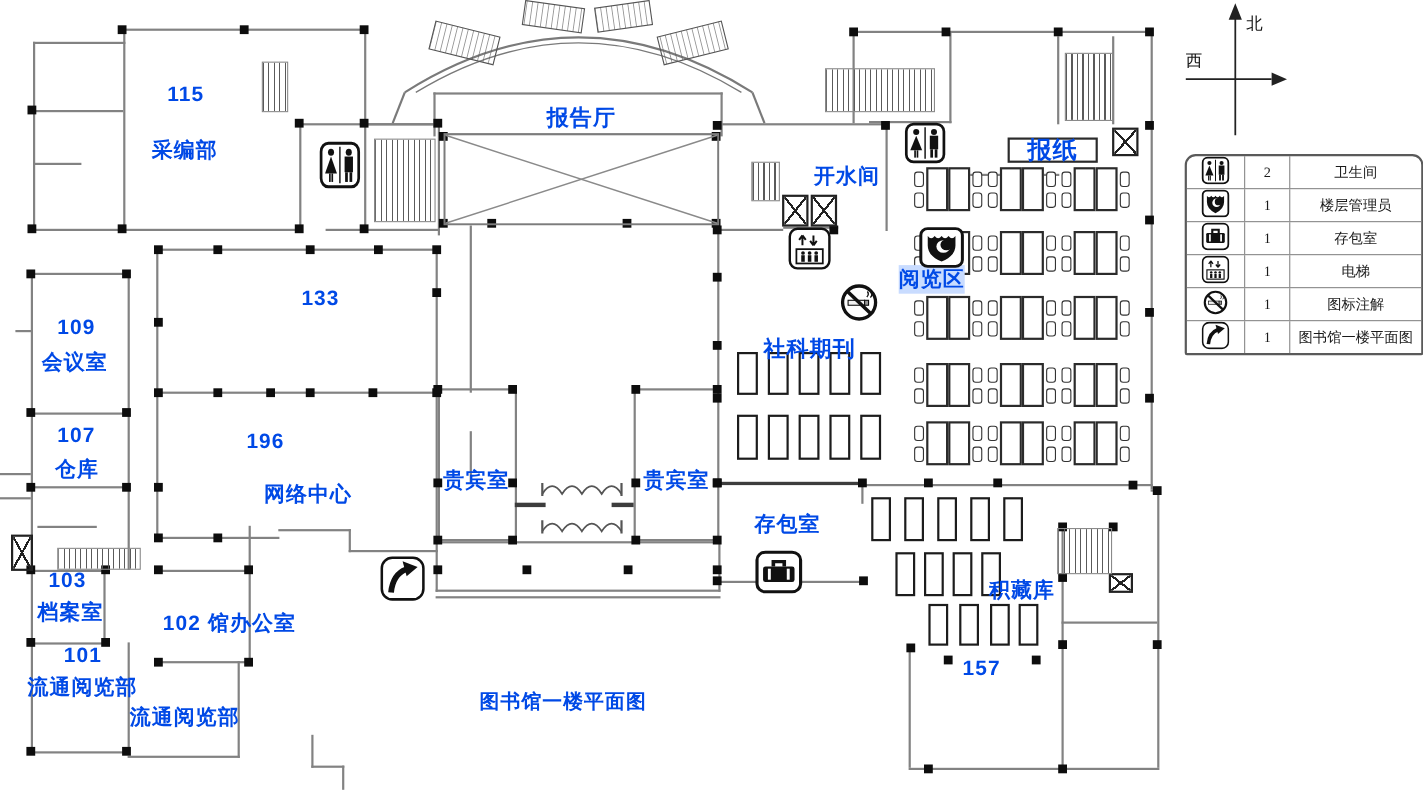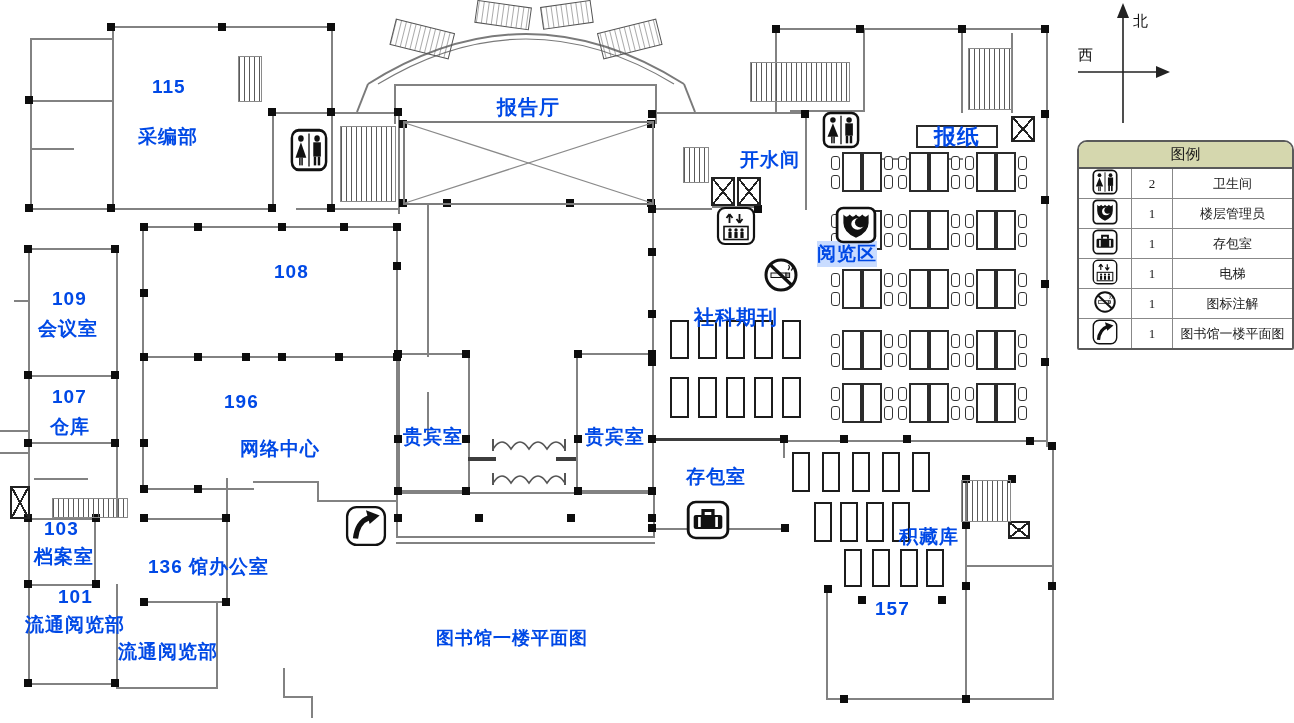--- a/index.html
+++ b/index.html
@@ -485,47 +485,46 @@
   <div class="lbl" style="left:152px;top:76px">115</div>
   <div class="lbl" style="left:138px;top:124px">采编部</div>
   <div class="lbl" style="left:497px;top:94px;font-size:20px">报告厅</div>
   <div class="lbl" style="left:740px;top:147px">开水间</div>
   <div class="lbl hl" style="left:817px;top:241px">阅览区</div>
   <div class="lbl" style="left:694px;top:304px;font-size:20px">社科期刊</div>
   <div class="lbl" style="left:52px;top:288px">109</div>
   <div class="lbl" style="left:38px;top:316px">会议室</div>
   <div class="lbl" style="left:52px;top:386px">107</div>
   <div class="lbl" style="left:50px;top:414px">仓库</div>
-  <div class="lbl" style="left:274px;top:261px">108</div>
+  <div class="lbl" style="left:274px;top:261px">133</div>
   <div class="lbl" style="left:224px;top:391px">196</div>
   <div class="lbl" style="left:240px;top:436px">网络中心</div>
   <div class="lbl" style="left:403px;top:424px">贵宾室</div>
   <div class="lbl" style="left:585px;top:424px">贵宾室</div>
   <div class="lbl" style="left:686px;top:464px">存包室</div>
   <div class="lbl" style="left:899px;top:524px">积藏库</div>
   <div class="lbl" style="left:875px;top:598px">157</div>
   <div class="lbl" style="left:44px;top:518px">103</div>
   <div class="lbl" style="left:34px;top:544px">档案室</div>
-  <div class="lbl" style="left:148px;top:554px">136 馆办公室</div>
+  <div class="lbl" style="left:148px;top:554px">102 馆办公室</div>
   <div class="lbl" style="left:58px;top:586px">101</div>
   <div class="lbl" style="left:25px;top:612px">流通阅览部</div>
   <div class="lbl" style="left:118px;top:639px">流通阅览部</div>
   <div class="lbl" style="left:436px;top:626px;font-size:18px">图书馆一楼平面图</div>
 
   <svg class="svgdeco" style="left:1076px;top:2px;z-index:8" width="120" height="126" viewBox="0 0 120 126">
     <line x1="47" y1="121" x2="47" y2="12" stroke="#222" stroke-width="1.6"></line>
     <polygon points="41,16 53,16 47,1" fill="#222"></polygon>
     <line x1="2" y1="70" x2="80" y2="70" stroke="#222" stroke-width="1.6"></line>
     <polygon points="80,64 80,76 94,70" fill="#222"></polygon>
   </svg>
   <div class="cmp" style="left:1133px;top:12px">北</div>
   <div class="cmp" style="left:1078px;top:46px">西</div>
 
   <div class="legend">
-    <div class="lg-title">图例</div>
     <div class="lg-row">
       <div class="lg-c1">
           <span><svg width="26" height="26">
               <use href="#sym-wc"></use>
             </svg></span>
         </div>
       <div class="lg-c2">2</div>
       <div class="lg-c3">卫生间</div>
     </div>
     <div class="lg-row">

